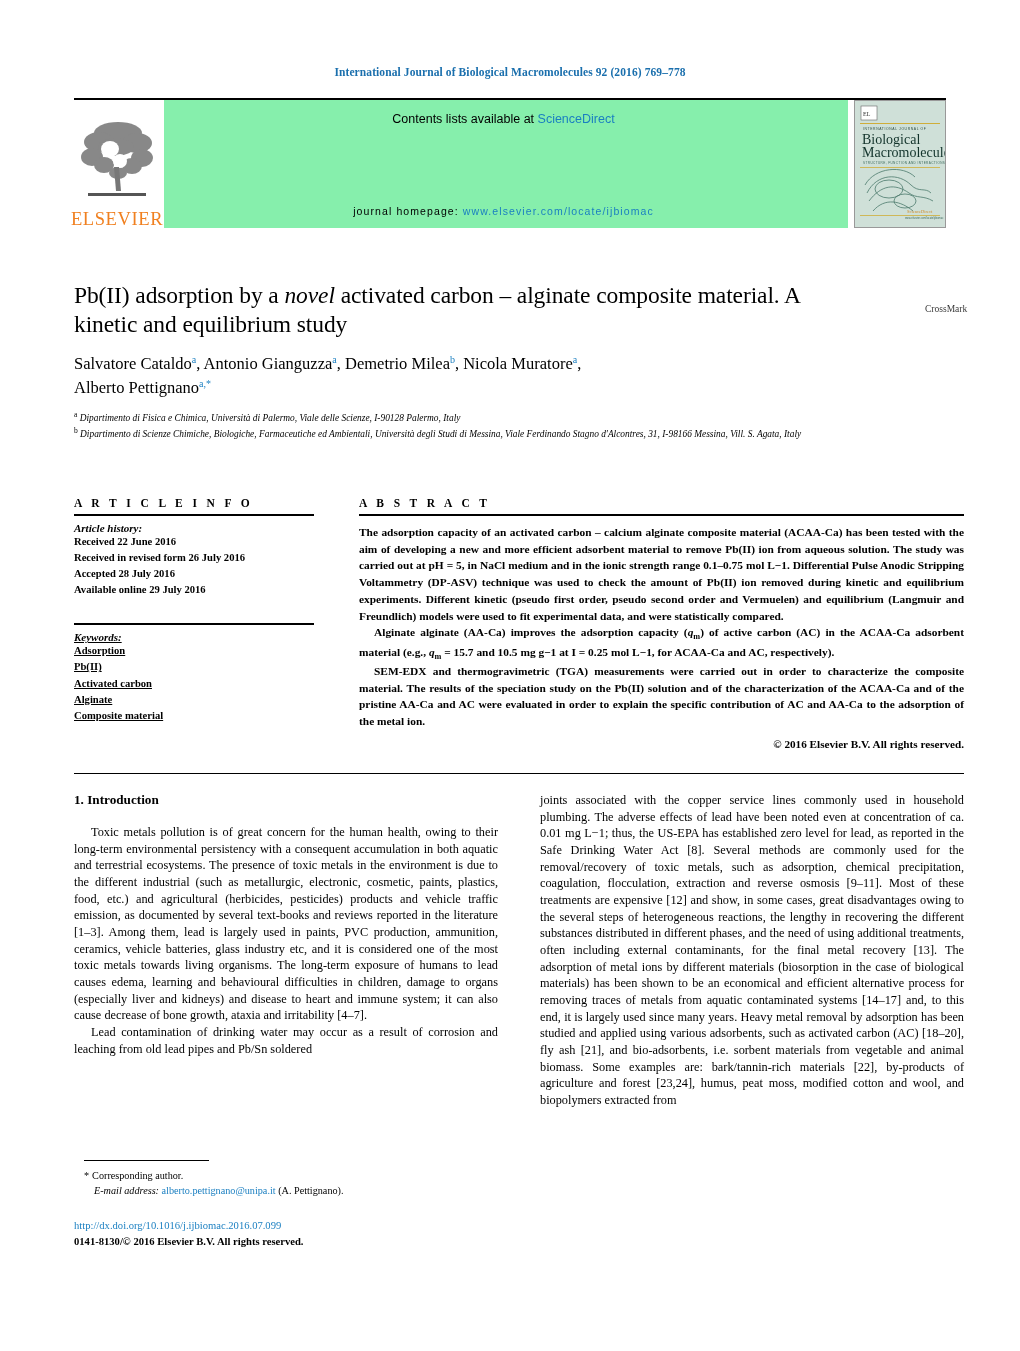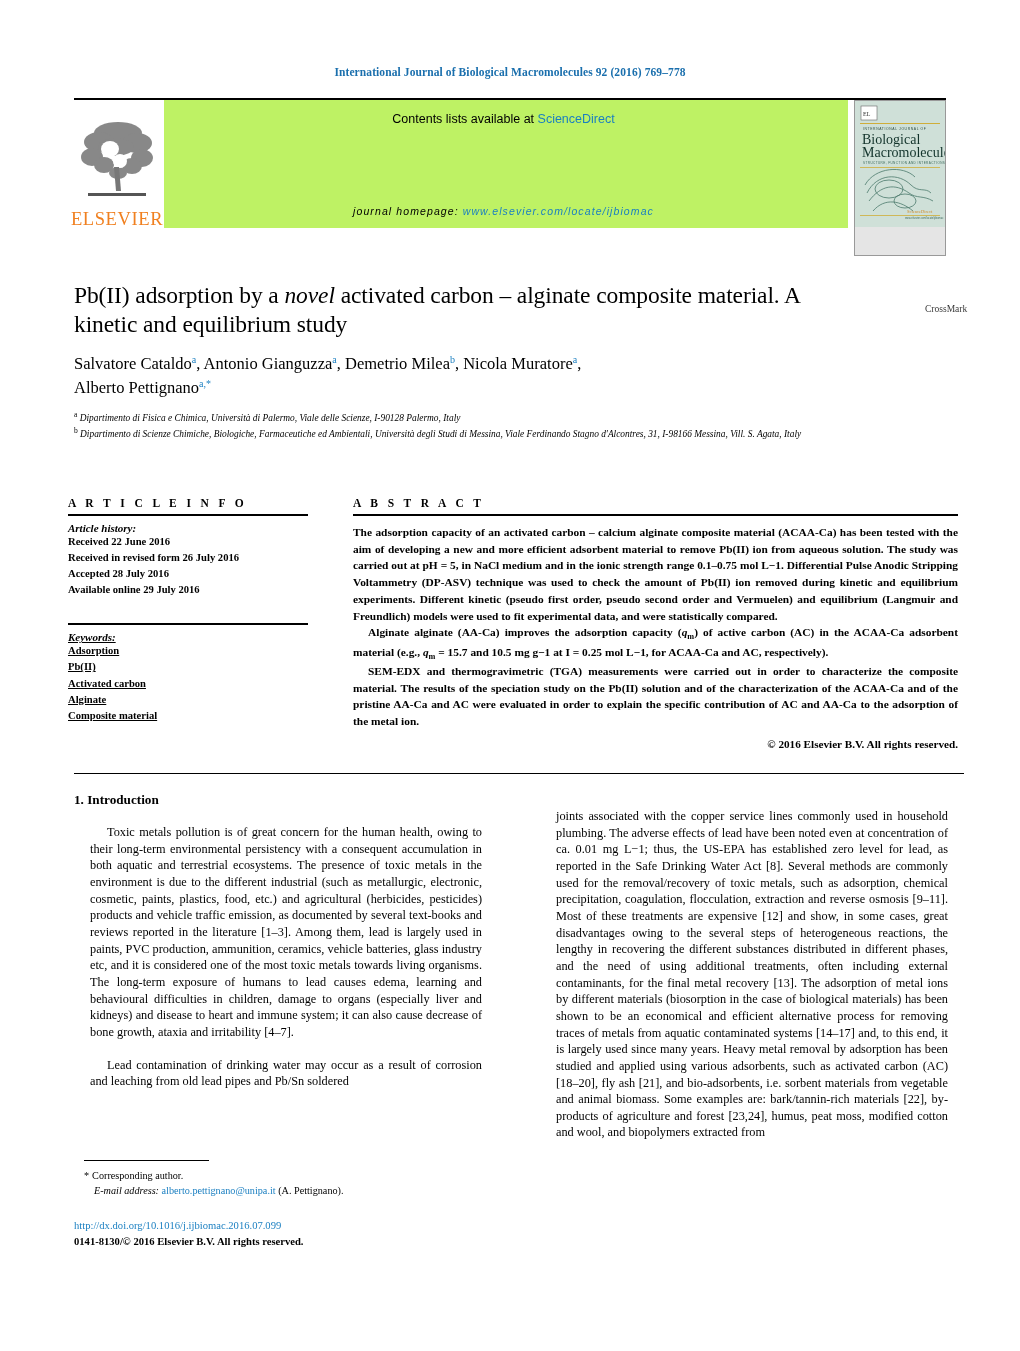--- a/index.html
+++ b/index.html
@@ -62,21 +62,21 @@
     font-family: "Liberation Serif", serif;
     font-size: 18.5px;
     letter-spacing: 0.6px;
     color: #f08020;
     font-weight: normal;
     margin-top: 1px;
     line-height: 1;
   }
   .masthead-center {
     flex: 1 1 auto;
-    background: #bef264;
+    background: #86efac;
     display: flex;
     flex-direction: column;
     align-items: center;
     justify-content: space-between;
     padding: 12px 5px 11px 0;
     margin-left: 4px;
     margin-right: 6px;
   }
   .contents-line {
     font-family: "Liberation Sans", sans-serif;
@@ -91,29 +91,28 @@
     font-size: 27px;
     color: #000;
     letter-spacing: 0px;
     white-space: nowrap;
   }
   .homepage-line {
     font-family: "Liberation Sans", sans-serif;
     font-size: 10.5px;
     letter-spacing: 1.1px;
     color: #000;
-    font-style: italic;
   }
   .homepage-line .url { color: #1a7fc1; }
 
   
   .cover {
     width: 92px;
     flex: 0 0 92px;
-    height: 156px;
+    height: 128px;
     border: 1px solid #999;
     box-sizing: border-box;
     background: #e5e5e5;
     position: relative;
     overflow: hidden;
   }
 
   
   .title-block {
     position: absolute;
@@ -165,21 +164,21 @@
     font-family: "Liberation Serif", serif;
     font-size: 9.5px;
     color: #3a3a3a;
     margin-left: 3px;
   }
 
   
   .info-abstract {
     position: absolute;
     top: 497px;
-    left: 68px;
+    left: 74px;
     width: 890px;
   }
   .ia-heads {
     display: flex;
   }
   .ia-head {
     font-family: "Liberation Serif", serif;
     font-weight: bold;
     font-size: 11.5px;
     letter-spacing: 3.4px;
@@ -245,21 +244,21 @@
     font-size: 13.2px;
     font-weight: bold;
     margin: 0 0 16px 0;
   }
   .body-text {
     font-size: 12.3px;
     line-height: 1.355;
     text-align: justify;
     font-weight: normal;
   }
-  .body-text p { margin: 16px; text-indent: 17px; }
+  .body-text p { margin: 0; text-indent: 17px; }
 
   
   .footnote {
     position: absolute;
     top: 1160px;
     left: 84px;
     width: 300px;
   }
   .footnote-rule {
     width: 125px;

